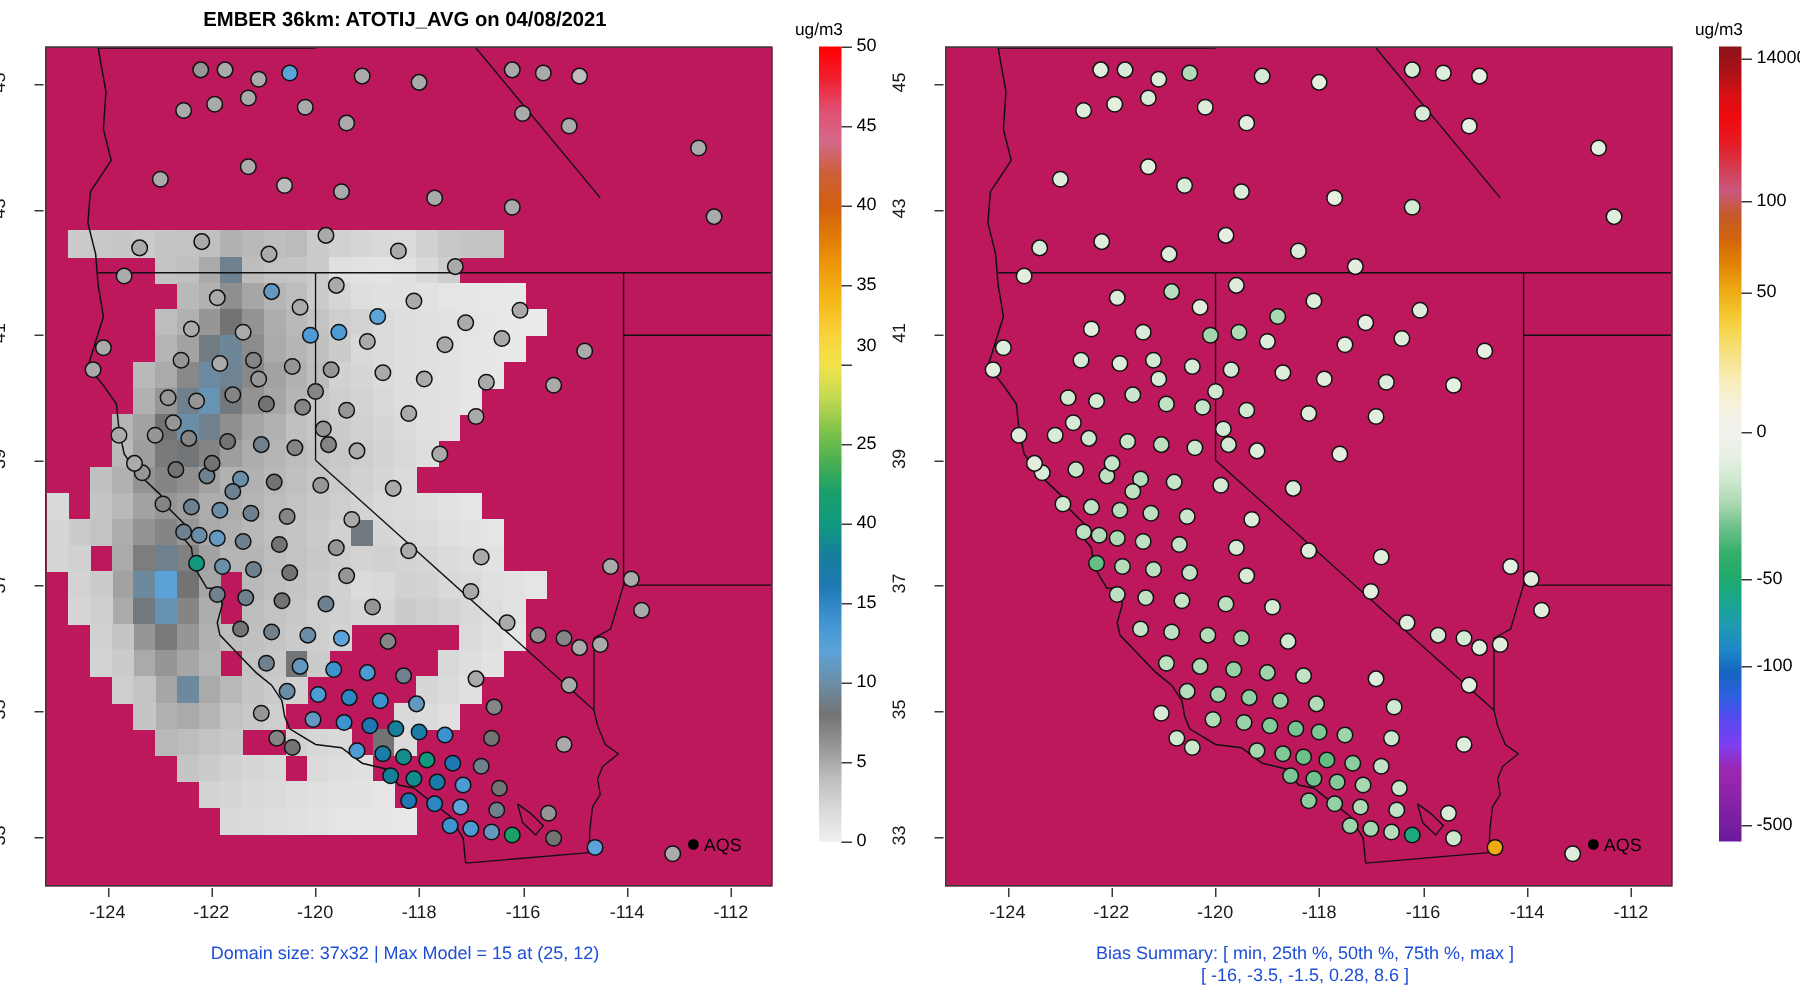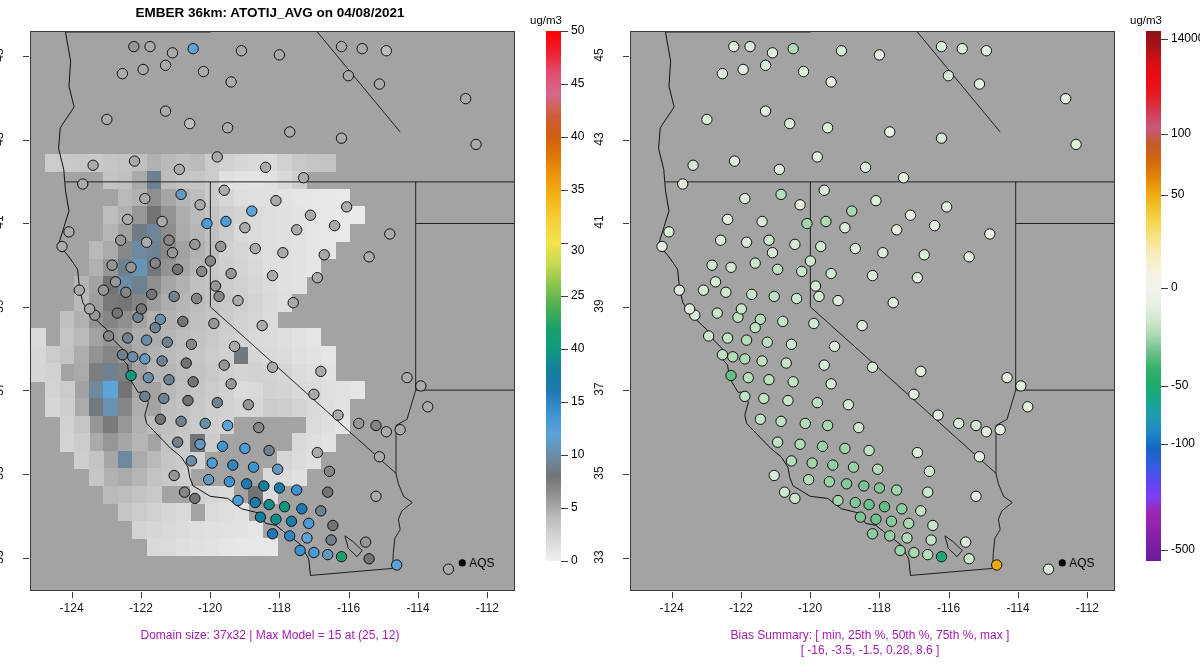--- a/index.html
+++ b/index.html
@@ -10,42 +10,42 @@
   #panel-left{left:0;}
   #panel-right{left:600px;}
 
   .panel-title{
     position:absolute;top:5px;left:0;width:540px;text-align:center;
     font-size:13.5px;font-weight:bold;color:#000;letter-spacing:0px;
   }
 
   .plot-frame{
     position:absolute;left:30px;top:31px;width:485px;height:560px;
-    border:1px solid #3a3a3a;background:#a3a3a3;box-sizing:border-box;overflow:hidden;
+    border:1px solid #3a3a3a;background:#be185d;box-sizing:border-box;overflow:hidden;
   }
 
   
   .tick{position:absolute;background:#3a3a3a;}
   .xtick{width:1px;height:6px;}
   .ytick{height:1px;width:6px;}
   .xlab{position:absolute;font-size:12px;color:#1a1a1a;text-align:center;width:60px;}
   .ylab{position:absolute;font-size:12px;color:#1a1a1a;text-align:center;width:40px;
         transform:rotate(-90deg);transform-origin:center center;}
 
   
   .cbar-wrap{position:absolute;}
   .cbar-units{position:absolute;font-size:11.5px;color:#000;white-space:nowrap;}
   .cbar{position:absolute;width:15px;border:0;}
   .cbar-tick{position:absolute;width:7px;height:1px;background:#3a3a3a;}
   .cbar-lab{position:absolute;font-size:12px;color:#000;white-space:nowrap;}
 
   
   .caption{
     position:absolute;left:0;width:540px;text-align:center;
-    font-size:12px;color:#a21caf;line-height:15px;
+    font-size:12px;color:#1d4ed8;line-height:15px;
   }
 
   
   svg.mapsvg{position:absolute;left:0;top:0;width:100%;height:100%;display:block;}
   .gridcell{shape-rendering:crispEdges;}
   .border-line{fill:none;stroke:#111;stroke-width:0.9;}
   .coast-line{fill:none;stroke:#111;stroke-width:1.0;}
   .site{stroke:#111;stroke-width:1.0;}
   .aqs-dot{fill:#000;}
   .aqs-text{font-family:"Liberation Sans",sans-serif;font-size:12px;fill:#000;}
@@ -663,21 +663,21 @@
         <div class="cbar-lab" style="left: 31px; top: 469px;">5</div>
         <div class="cbar-tick" style="left: 21px; top: 424px;"></div>
         <div class="cbar-lab" style="left: 31px; top: 416px;">10</div>
         <div class="cbar-tick" style="left: 21px; top: 371px;"></div>
         <div class="cbar-lab" style="left: 31px; top: 363px;">15</div>
         <div class="cbar-tick" style="left: 21px; top: 318px;"></div>
         <div class="cbar-lab" style="left: 31px; top: 310px;">40</div>
         <div class="cbar-tick" style="left: 21px; top: 265px;"></div>
         <div class="cbar-lab" style="left: 31px; top: 257px;">25</div>
         <div class="cbar-tick" style="left: 21px; top: 212px;"></div>
-        <div class="cbar-lab" style="left: 31px; top: 212px;">30</div>
+        <div class="cbar-lab" style="left: 31px; top: 192px;">30</div>
         <div class="cbar-tick" style="left: 21px; top: 159px;"></div>
         <div class="cbar-lab" style="left: 31px; top: 151px;">35</div>
         <div class="cbar-tick" style="left: 21px; top: 106px;"></div>
         <div class="cbar-lab" style="left: 31px; top: 98px;">40</div>
         <div class="cbar-tick" style="left: 21px; top: 53px;"></div>
         <div class="cbar-lab" style="left: 31px; top: 45px;">45</div>
         <div class="cbar-tick" style="left: 21px; top: 0px;"></div>
         <div class="cbar-lab" style="left: 31px; top: -8px;">50</div>
       </div>
 

